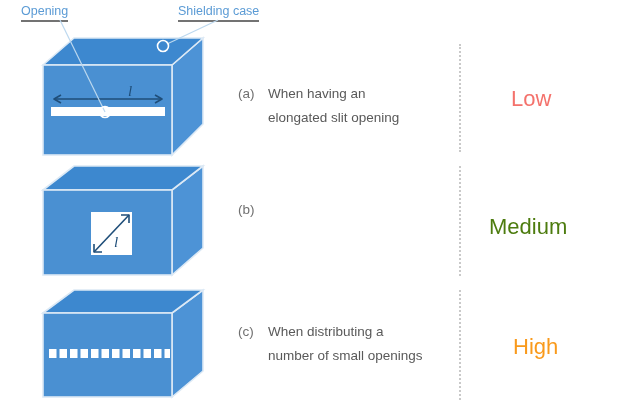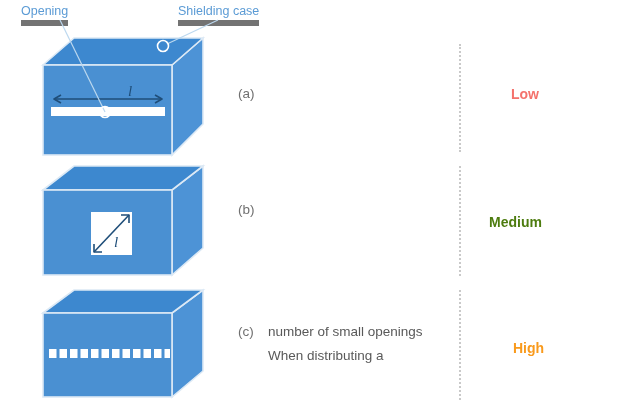--- a/index.html
+++ b/index.html
@@ -24,21 +24,21 @@
   }
 
   
   .callout-label {
     position: absolute;
     font-family: "Liberation Sans", sans-serif;
     font-size: 12.5px;
     color: #5b9bd5;
     white-space: nowrap;
     line-height: 15px;
-    border-bottom: 6px solid #737373;
+    border-bottom: 2px solid #737373;
     padding-bottom: 1px;
   }
   #label-opening { left: 21px; top: 4px; }
   #label-shielding { left: 178px; top: 4px; }
 
   
   #art {
     position: absolute;
     left: 0; top: 0;
     width: 640px;
@@ -65,27 +65,27 @@
   .desc .body span { display: block; }
 
   #desc-a { left: 238px; top: 82px; }
   #desc-b { left: 238px; top: 198px; }
   #desc-c { left: 238px; top: 320px; }
 
   
   .rating {
     position: absolute;
     font-family: "Liberation Sans", sans-serif;
-    font-weight: bold;
-    font-size: 14px;
+    font-weight: normal;
+    font-size: 22px;
     white-space: nowrap;
   }
   #rating-a { left: 511px; top: 86px; color: #f4726c; }
   #rating-b { left: 489px; top: 214px; color: #4d7c0f; }
-  #rating-c { left: 513px; top: 334px; color: #f99a1c; margin-top: 6px; }
+  #rating-c { left: 513px; top: 334px; color: #f99a1c; }
 
   
   .divider {
     position: absolute;
     left: 459px;
     width: 0;
     border-left: 2px dotted #c9c9c9;
   }
   #divider-a { top: 44px;  height: 108px; }
   #divider-b { top: 166px; height: 110px; }
@@ -161,31 +161,35 @@
         <rect x="133" y="349" width="7.5" height="9"></rect>
         <rect x="143.5" y="349" width="7.5" height="9"></rect>
         <rect x="154" y="349" width="7.5" height="9"></rect>
         <rect x="164.5" y="349" width="5.5" height="9"></rect>
       </g>
     </g>
   </svg>
 
   <div class="desc" id="desc-a">
     <div class="marker">(a)</div>
+    <div class="body">
+      <span>When having an</span>
+      <span>elongated slit opening</span>
+    </div>
   </div>
 
   <div class="desc" id="desc-b">
     <div class="marker">(b)</div>
   </div>
 
   <div class="desc" id="desc-c">
     <div class="marker">(c)</div>
     <div class="body">
+      <span>When distributing a</span>
       <span>number of small openings</span>
-      <span>When distributing a</span>
     </div>
   </div>
 
   <div class="divider" id="divider-a"></div>
   <div class="divider" id="divider-b"></div>
   <div class="divider" id="divider-c"></div>
 
   <div class="rating" id="rating-a">Low</div>
   <div class="rating" id="rating-b">Medium</div>
   <div class="rating" id="rating-c">High</div>

